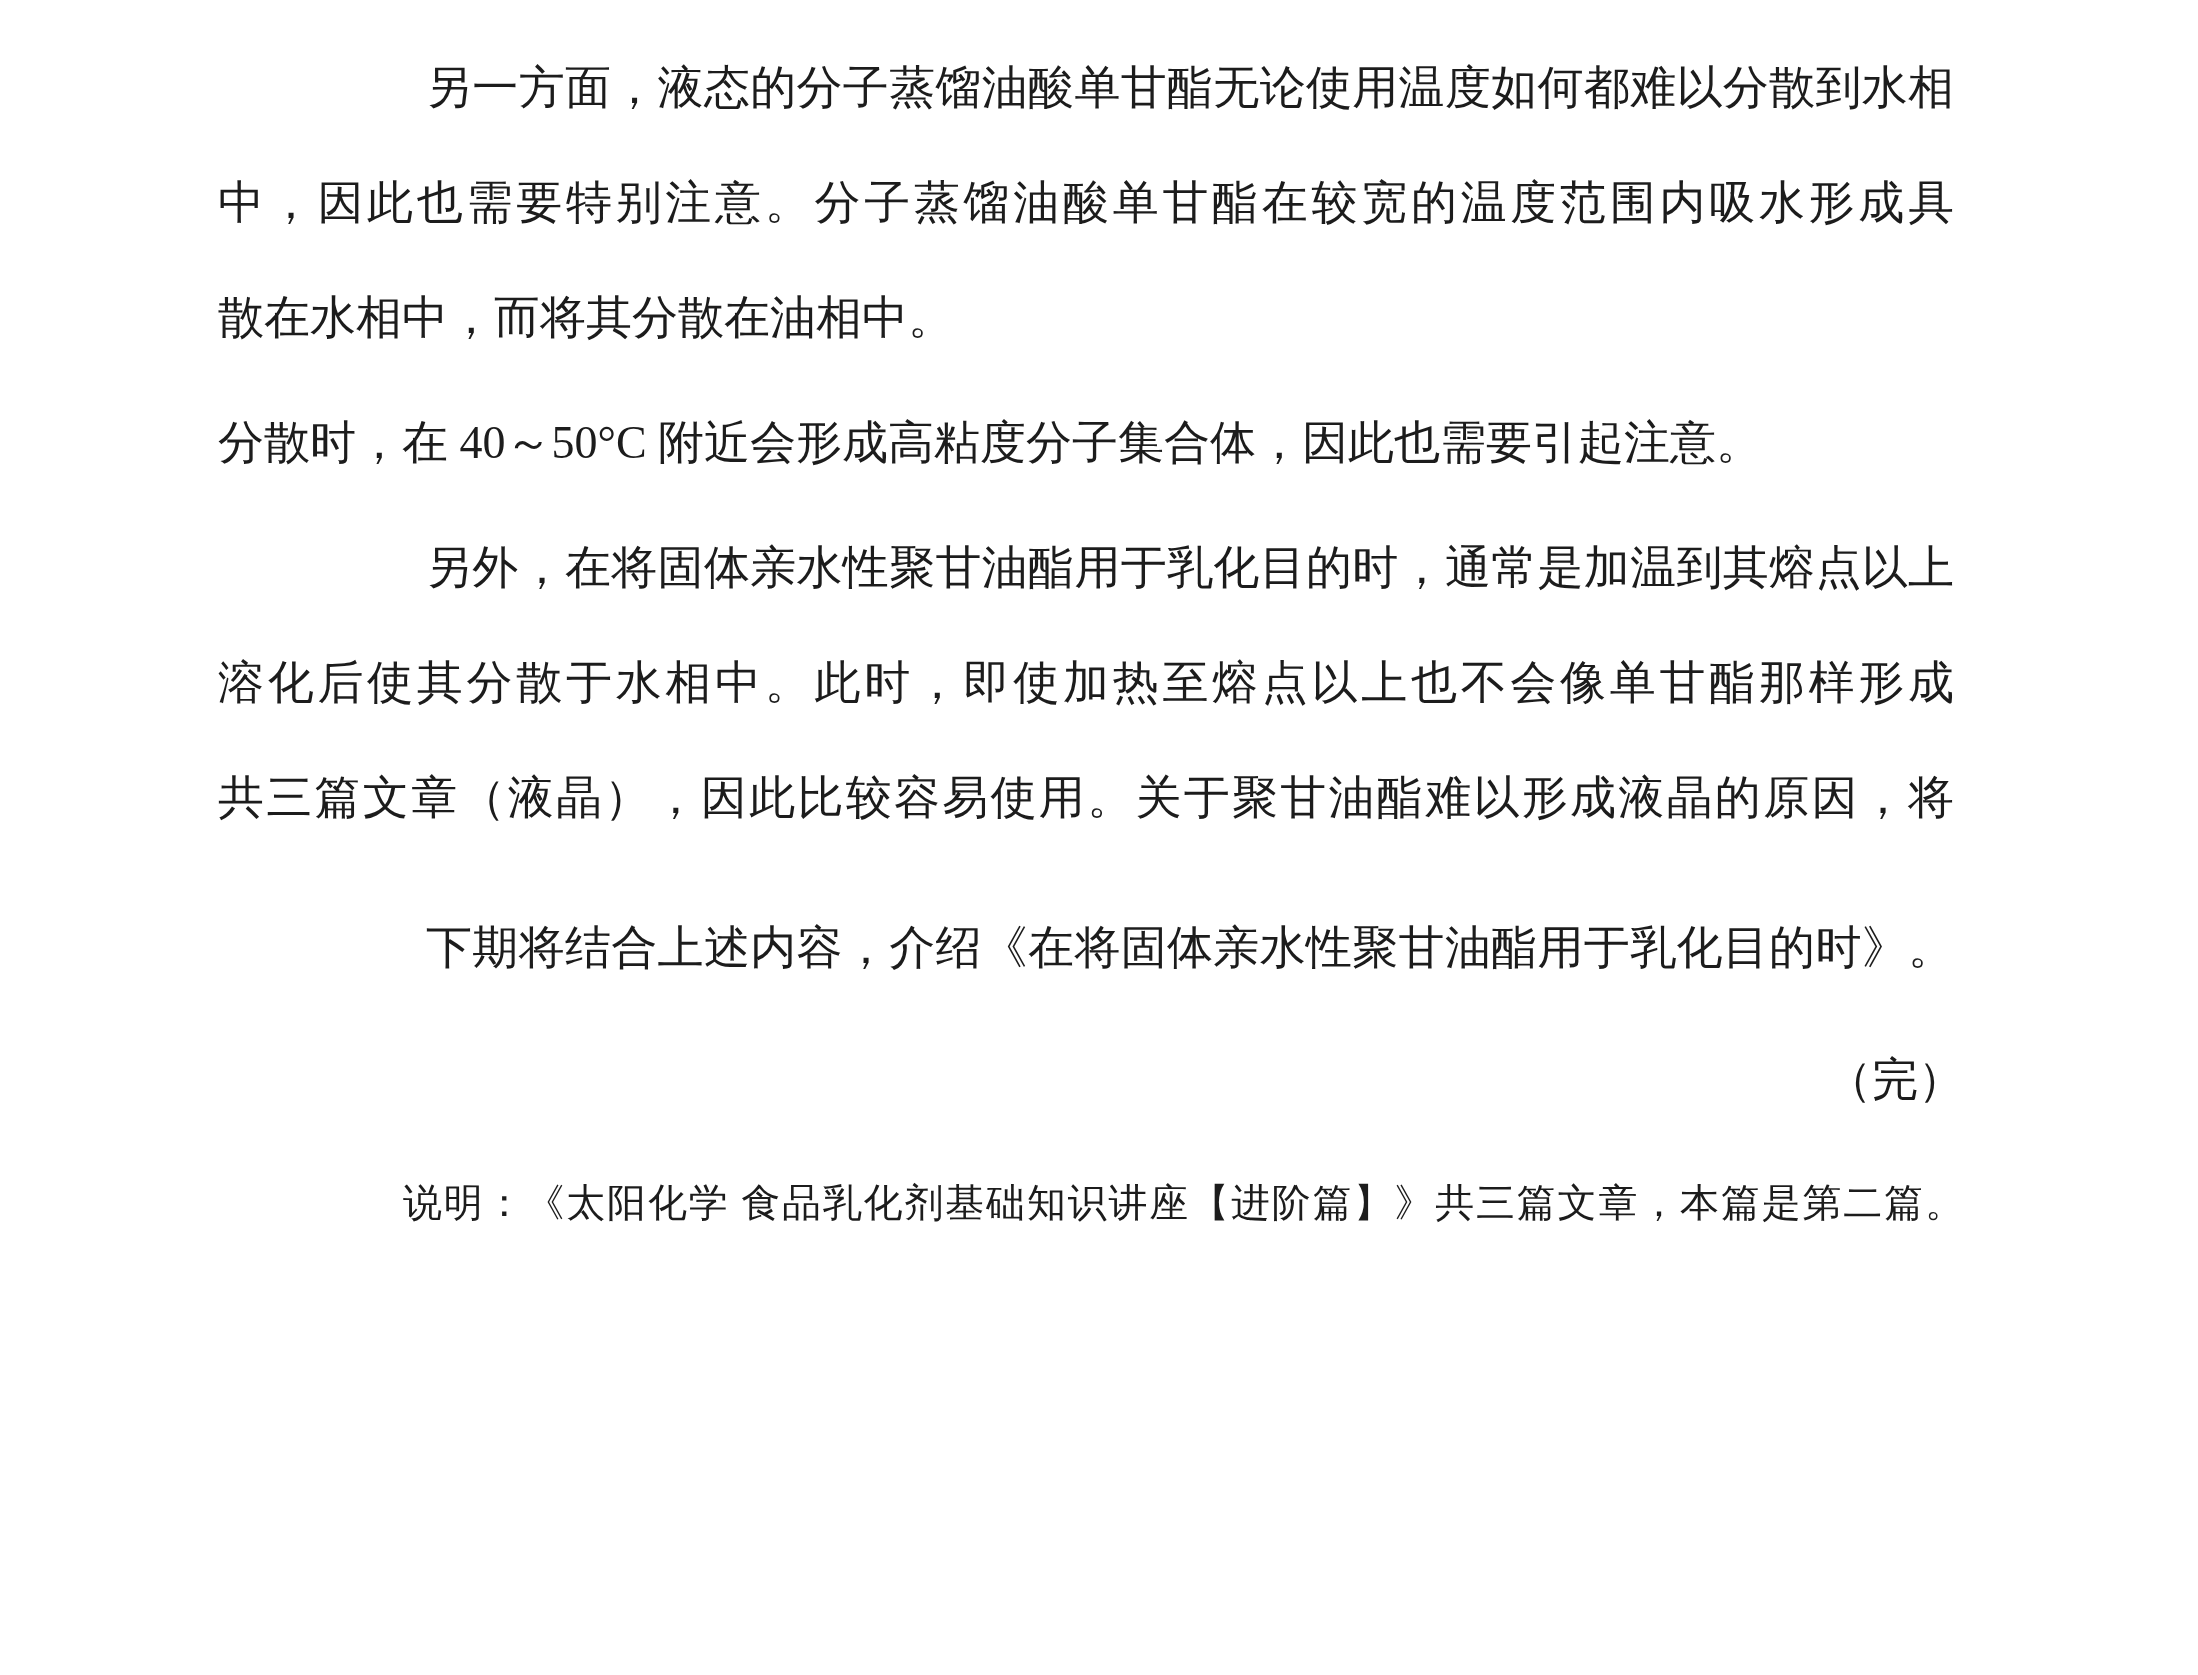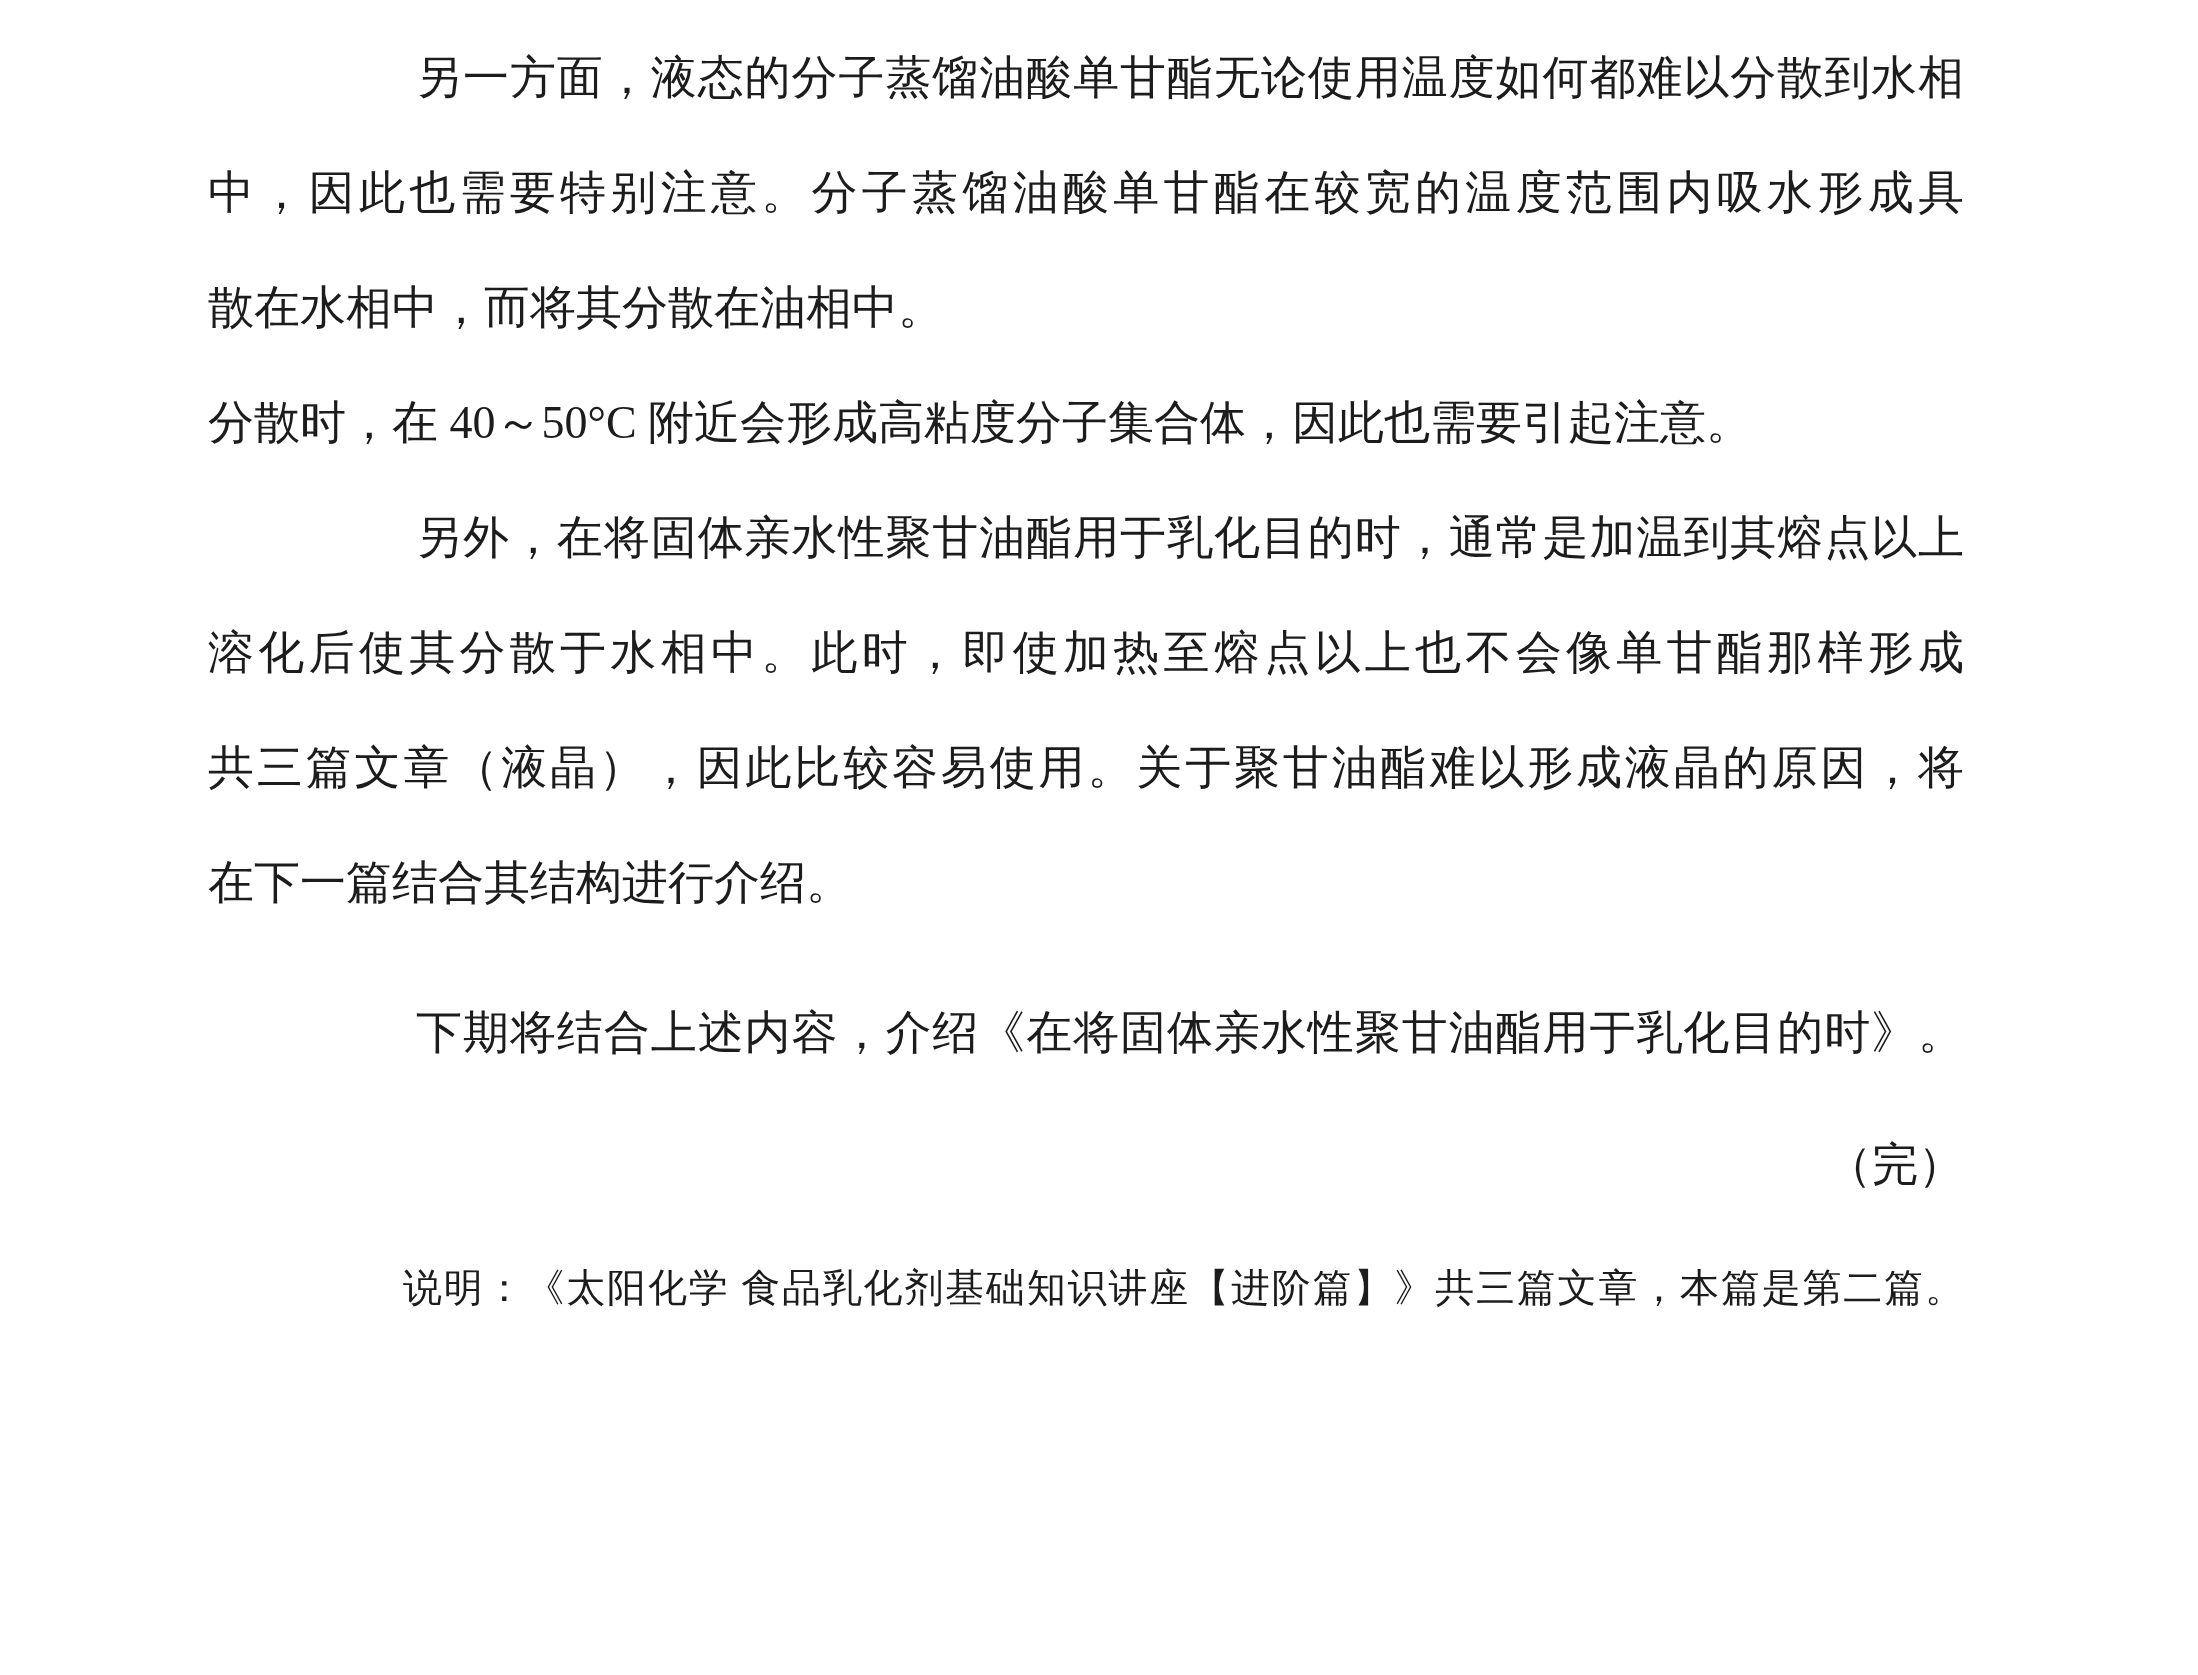--- a/index.html
+++ b/index.html
@@ -14,21 +14,21 @@
     font-family: "Liberation Serif", "DejaVu Serif", serif;
     color: #1c1c1c;
   }
   .page {
     box-sizing: border-box;
     width: 2199px;
     height: 1676px;
     padding: 19.5px 235px 0 208px;
     background: #ffffff;
   }
-  .para { margin: 0; }
+  .para { margin: 10px; }
   .ln {
     font-size: 46px;
     line-height: 115px;
     text-align: left;
     white-space: normal;
   }
   .fill {
     text-align: justify;
     text-align-last: justify;
   }
@@ -62,21 +62,20 @@
   </div>
 
   <div class="para">
     <div class="ln">分散时，在 40～50°C 附近会形成高粘度分子集合体，因此也需要引起注意。</div>
   </div>
 
   <div class="para">
     <div class="ln fill indent">另外，在将固体亲水性聚甘油酯用于乳化目的时，通常是加温到其熔点以上</div>
     <div class="ln fill">溶化后使其分散于水相中。此时，即使加热至熔点以上也不会像单甘酯那样形成</div>
     <div class="ln fill">共三篇文章（液晶），因此比较容易使用。关于聚甘油酯难以形成液晶的原因，将</div>
-    <div class="ln">在下一篇结合其结构进行介绍。</div>
   </div>
 
   <div class="para para-gap">
     <div class="ln fill indent">下期将结合上述内容，介绍《在将固体亲水性聚甘油酯用于乳化目的时》。</div>
   </div>
 
   <div class="end-line">（完）</div>
 
   <div class="footnote">
     <p class="fn fn-indent fn-fill">说明：《太阳化学 食品乳化剂基础知识讲座【进阶篇】》共三篇文章，本篇是第二篇。</p>

